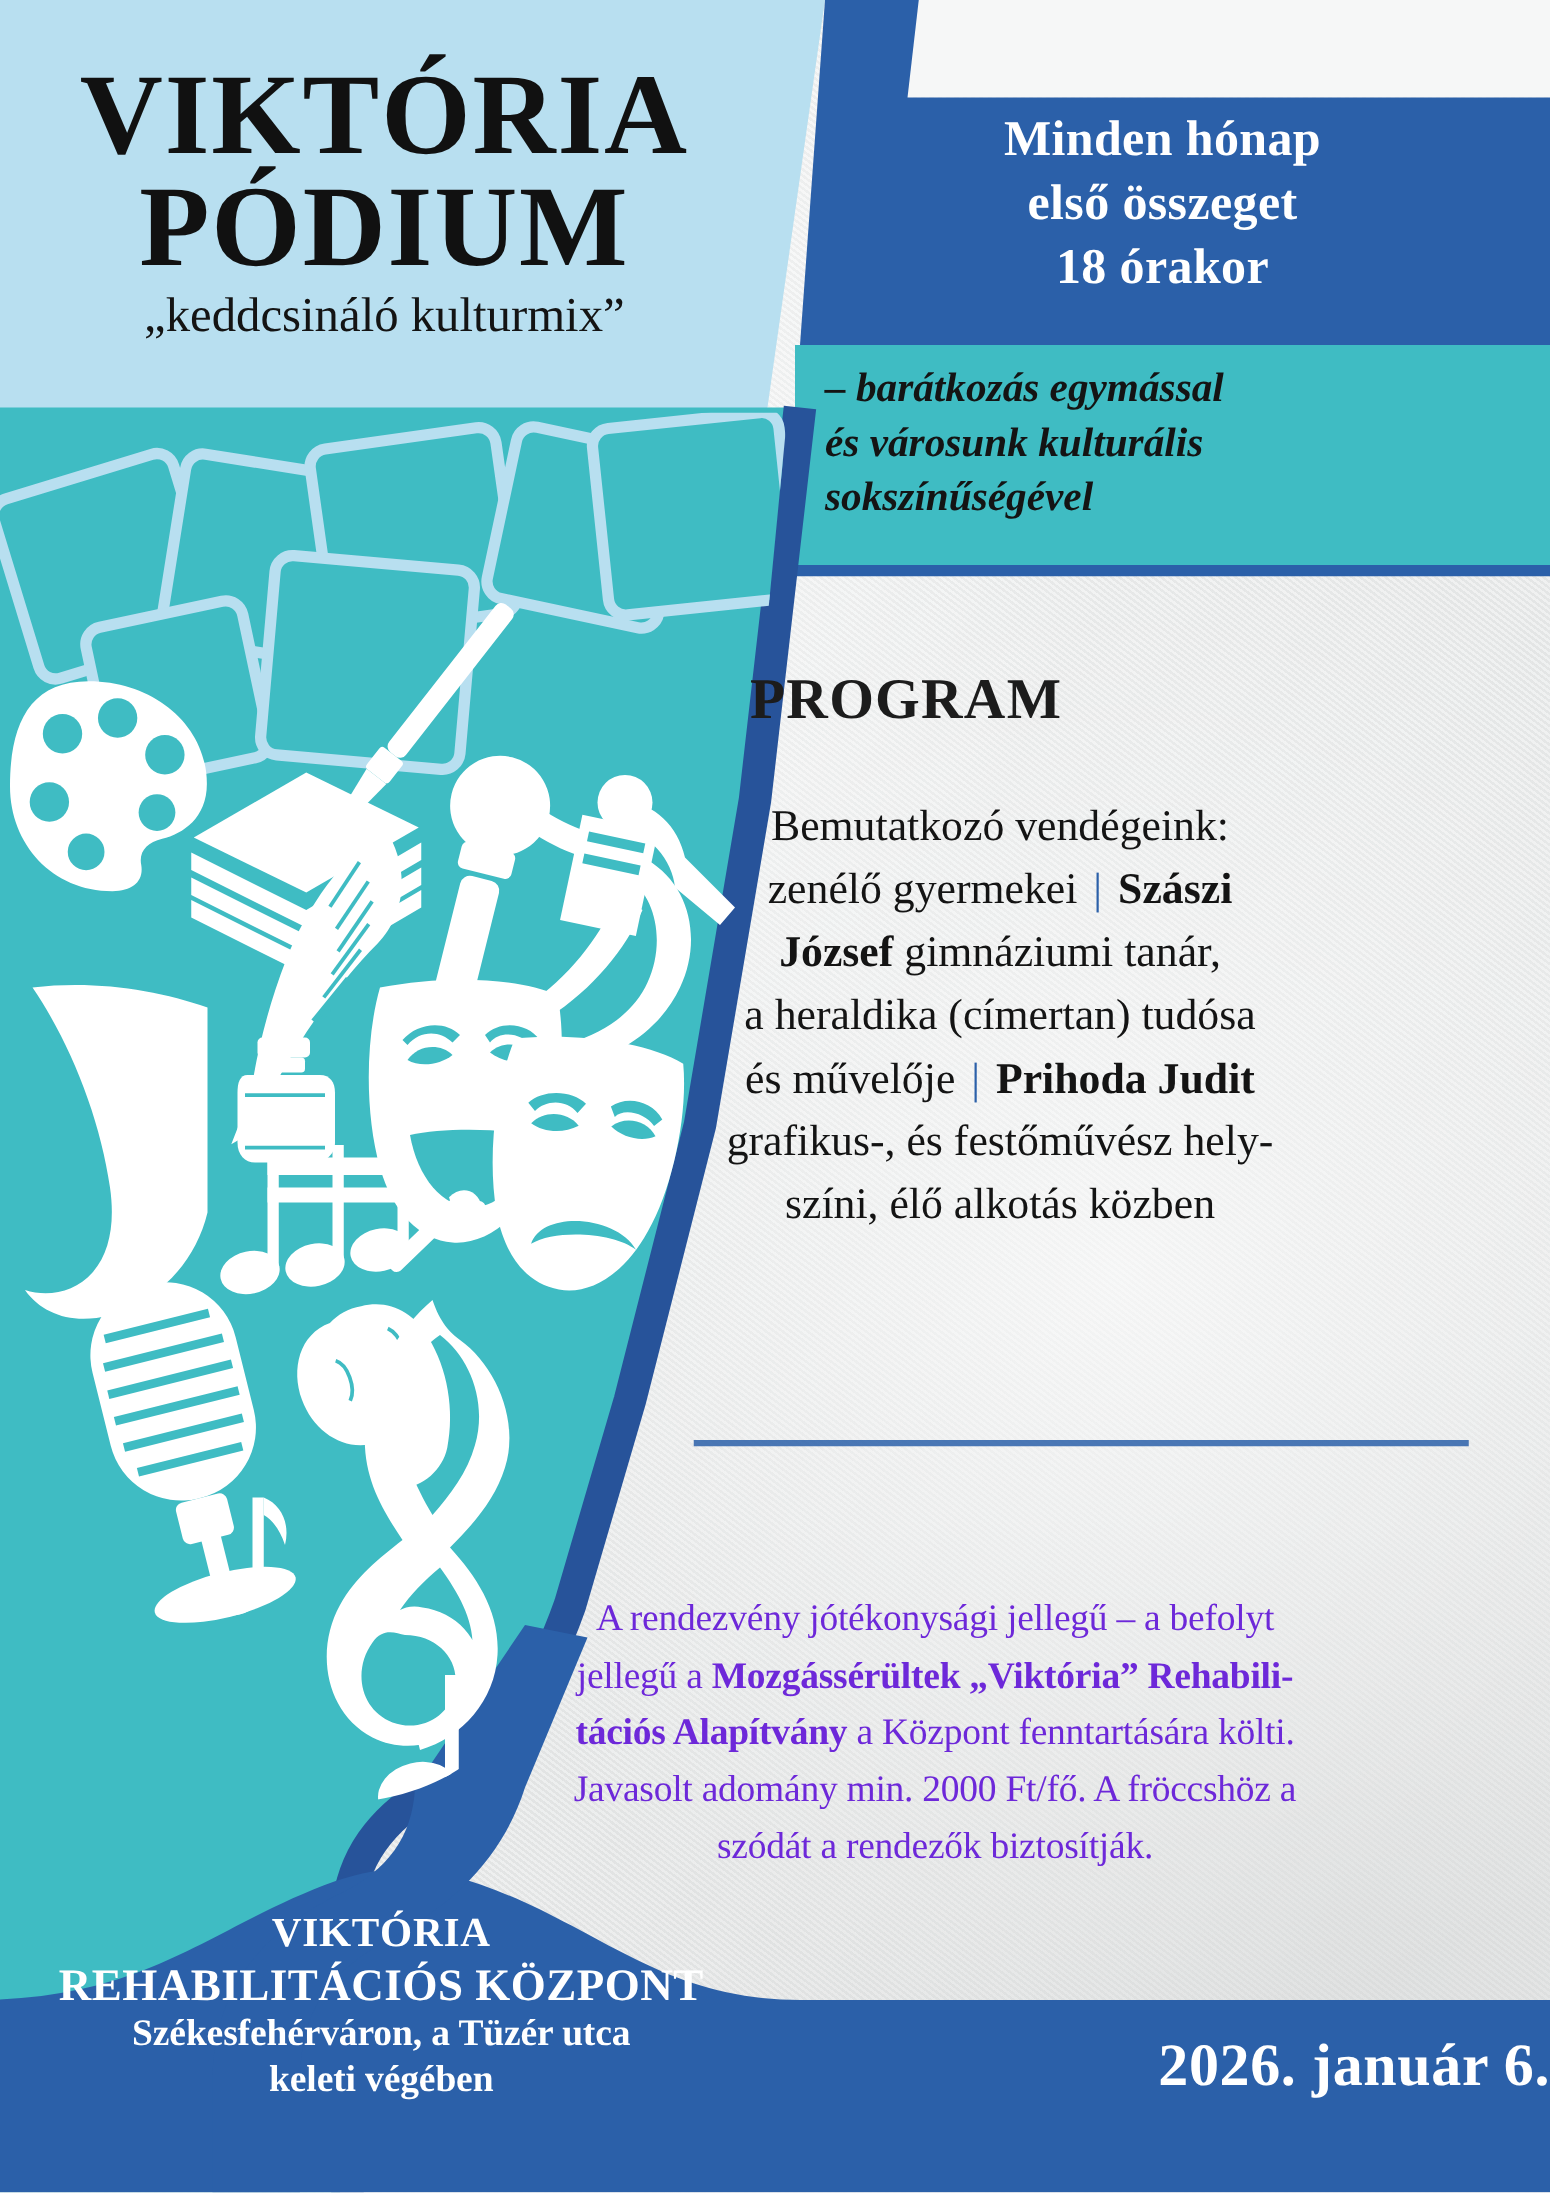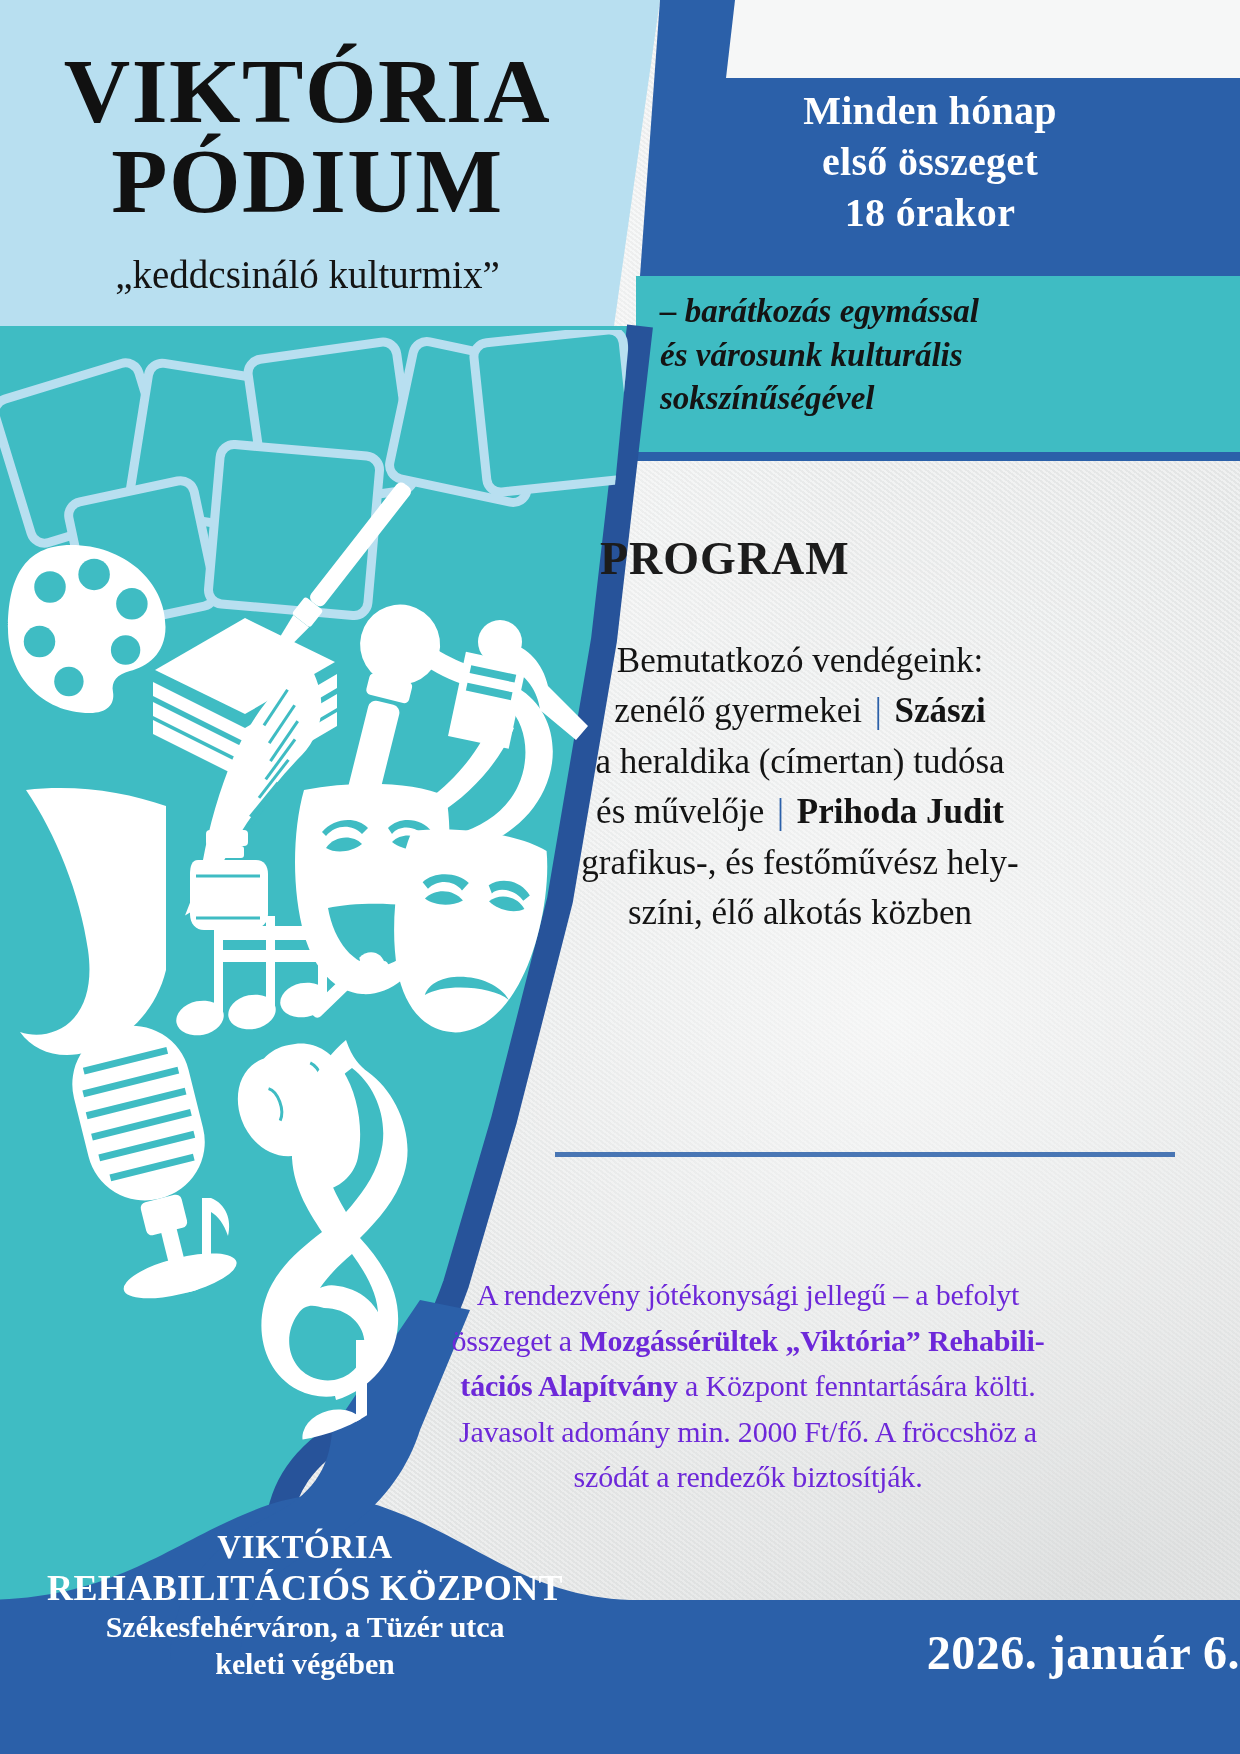--- a/index.html
+++ b/index.html
@@ -48,21 +48,21 @@
     color: #111111;
   }
   .title-line {
     font-size: 92px;
     font-weight: 700;
     line-height: 0.98;
     letter-spacing: 1.5px;
     font-stretch: condensed;
   }
   .title-sub {
-    margin-top: 26px;
+    margin-top: 4px;
     font-size: 39px;
     font-weight: 400;
     letter-spacing: 0px;
     color: #141414;
   }
 
   .when-block {
     left: 640px; top: 86px;
     width: 580px;
     text-align: center;
@@ -436,36 +436,39 @@
     <div>sokszínűségével</div>
   </div>
 
   <div class="layer program-heading">PROGRAM</div>
 
   <div class="layer program-body">
     <div>Bemutatkozó vendégeink:</div>
     <div>
       zenélő gyermekei <span class="sep">|</span> <b>Szászi</b>
     </div>
+    <div>
+      <b>József</b> gimnáziumi tanár,
+    </div>
     <div>a heraldika (címertan) tudósa</div>
     <div>
       és művelője <span class="sep">|</span> <b>Prihoda Judit</b>
     </div>
     <div>grafikus-, és festőművész hely-</div>
     <div>színi, élő alkotás közben</div>
   </div>
 
   <div class="layer divider"></div>
 
   <div class="layer charity-block">
     <div>
       <span class="reg">A rendezvény jótékonysági jellegű – a befolyt</span>
     </div>
     <div>
-      <span class="reg">összeget a </span>Mozgássérültek „Viktória” Rehabili-
+      <span class="reg">jellegű a </span>Mozgássérültek „Viktória” Rehabili-
     </div>
     <div>
       tációs Alapítvány<span class="reg"> a Központ fenntartására költi.</span>
     </div>
     <div class="reg">Javasolt adomány min. 2000 Ft/fő. A fröccshöz a</div>
     <div class="reg">szódát a rendezők biztosítják.</div>
   </div>
 
   <div class="layer venue-block">
     <div class="venue-l1">VIKTÓRIA</div>

